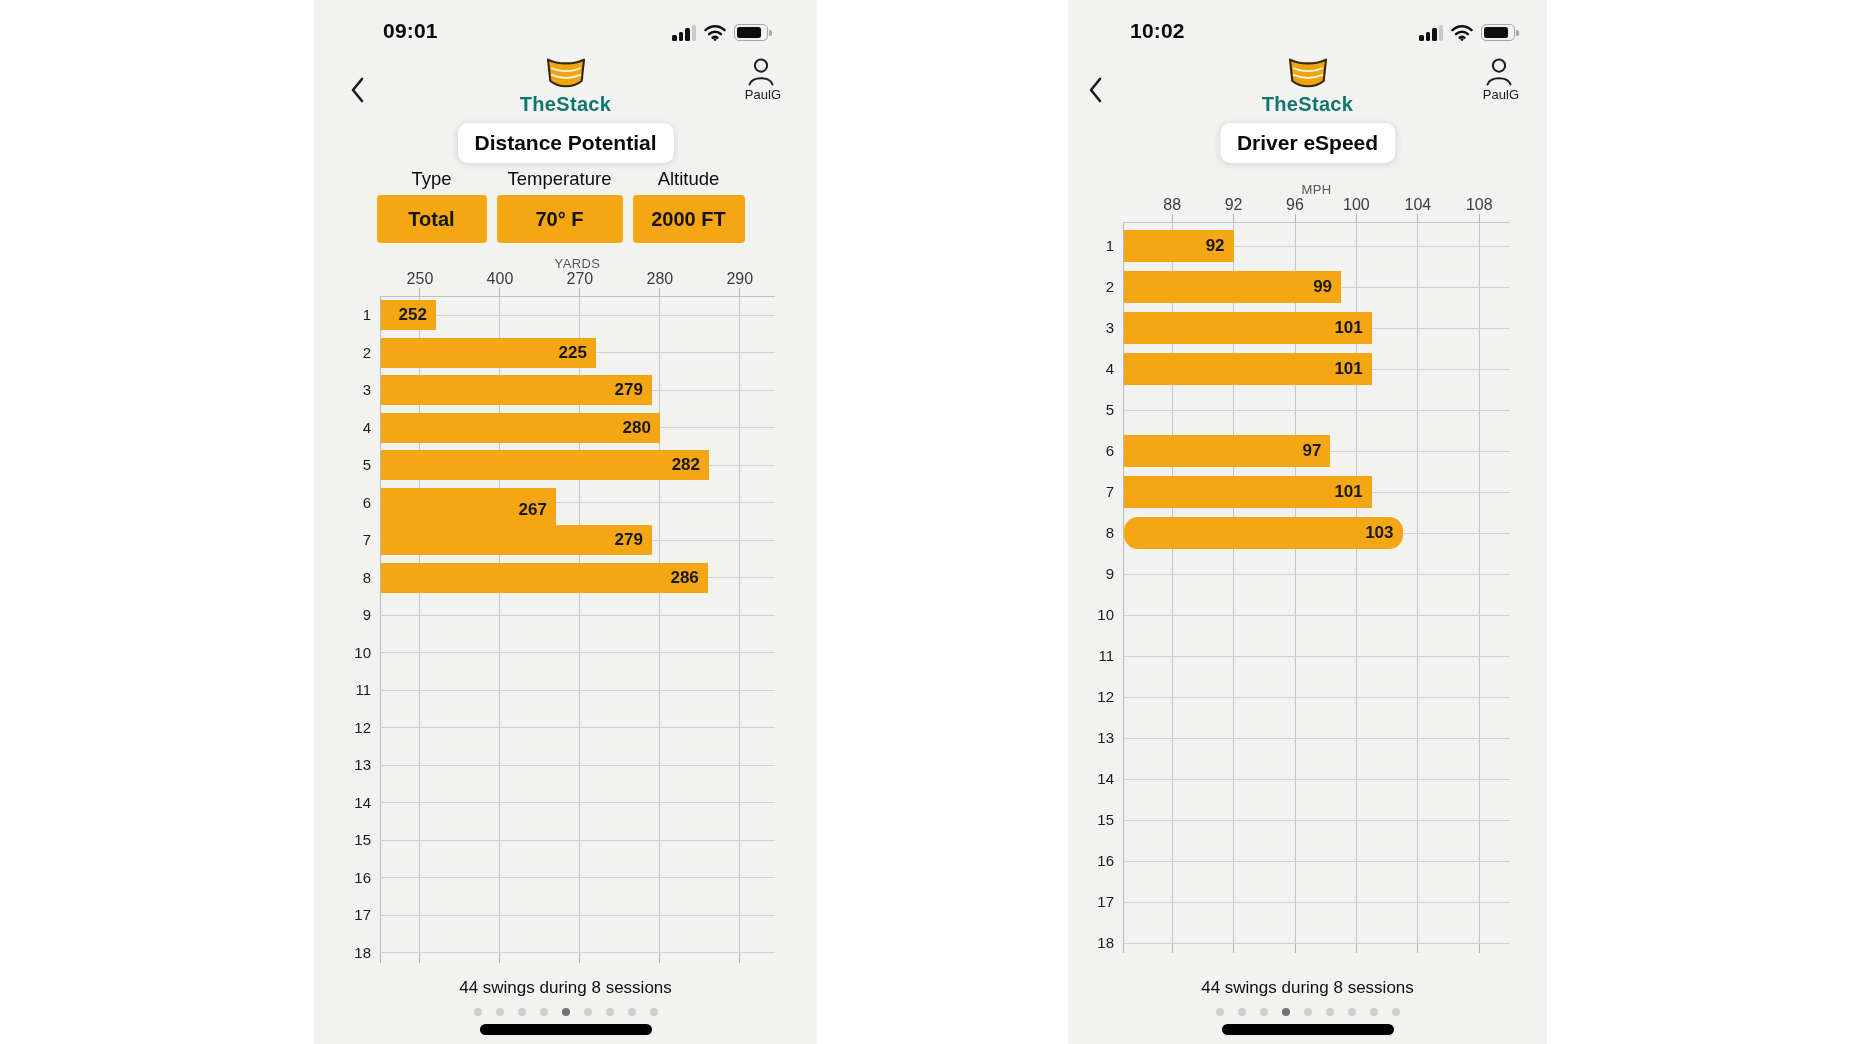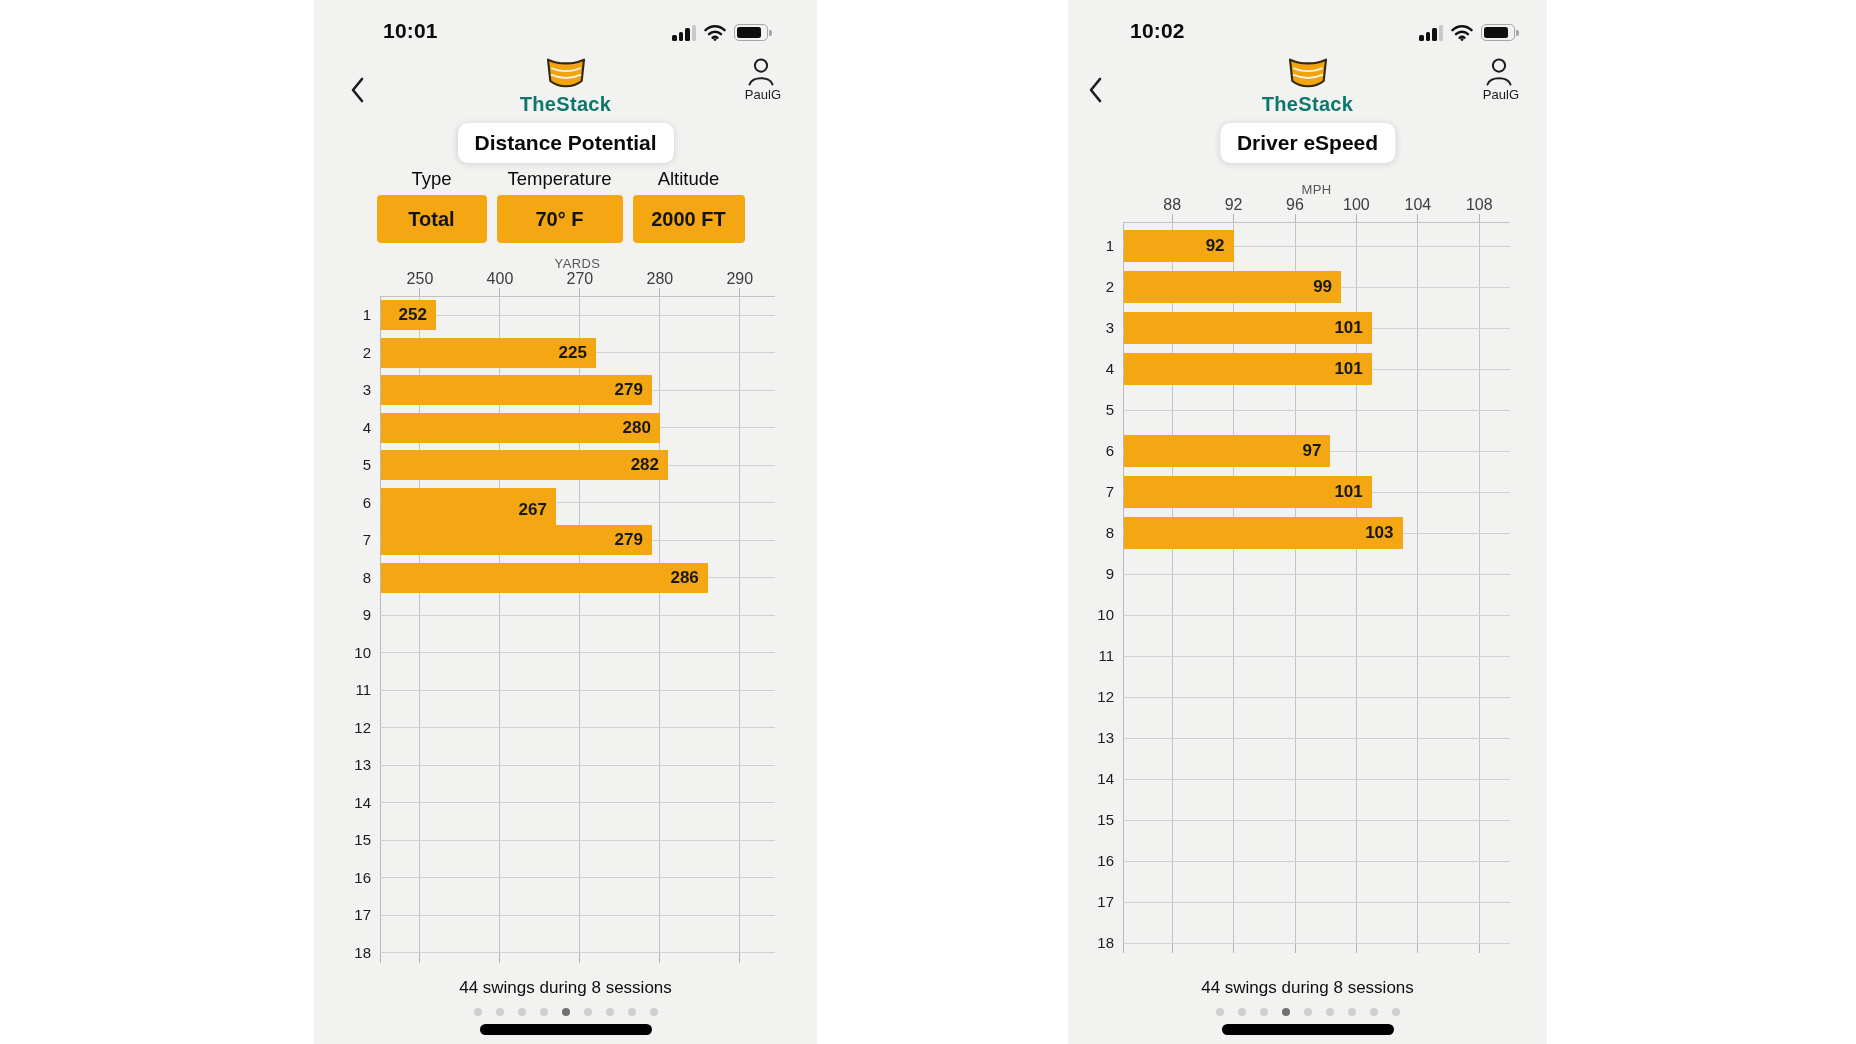--- a/index.html
+++ b/index.html
@@ -66,21 +66,21 @@
   .pager .dot{width:8px;height:8px;border-radius:50%;background:#cfcfd1;cursor:pointer;}
   .pager .dot.active{background:#6f6f76;}
   .homebar{position:absolute;top:1024px;left:50%;transform:translateX(-50%);width:172px;height:11px;border-radius:6px;background:#000;cursor:pointer;}
   svg{display:block;}
 </style>
 </head>
 <body style="--accent: #f4a712;">
 
 <section class="phone" id="phoneL" style="left:314px;width:503px;">
   <div class="statusbar">
-    <span class="time" style="left:69px;">10:01</span>
+    <span class="time" style="left:69px;">09:01</span>
     <div class="sysicons" style="right:49px;">
       <span class="signal">
           <i></i>
           <i></i>
           <i></i>
           <i></i>
         </span>
       <span>
         <svg width="22" height="17" viewBox="0 0 22 17">
           <path d="M1.5 6.2 A 13.5 13.5 0 0 1 20.5 6.2" stroke="#101010" stroke-width="2.4" fill="none" stroke-linecap="round"></path>
@@ -185,21 +185,21 @@
         <div class="bar" style="left: 1px; top: 79px; width: 270.862px; height: 30px;">
           <span class="val">279</span>
         </div>
         <div class="hline" style="top: 131px;"></div>
         <div class="rowlab" style="left: -37px; top: 122.5px;">4</div>
         <div class="bar" style="left: 1px; top: 116.5px; width: 278.858px; height: 30px;">
           <span class="val">280</span>
         </div>
         <div class="hline" style="top: 168.5px;"></div>
         <div class="rowlab" style="left: -37px; top: 160px;">5</div>
-        <div class="bar" style="left: 1px; top: 154px; width: 287px; height: 30px;">
+        <div class="bar" style="left: 1px; top: 154px; width: 328px; height: 30px;">
           <span class="val">282</span>
         </div>
         <div class="hline" style="top: 206px;"></div>
         <div class="rowlab" style="left: -37px; top: 197.5px;">6</div>
         <div class="bar" style="left: 1px; top: 191.5px; width: 174.911px; height: 44px;">
           <span class="val">267</span>
         </div>
         <div class="hline" style="top: 243.5px;"></div>
         <div class="rowlab" style="left: -37px; top: 235px;">7</div>
         <div class="bar" style="left: 1px; top: 229px; width: 270.862px; height: 30px;">
@@ -363,21 +363,21 @@
         <div class="bar" style="left: 1px; top: 213px; width: 186.357px; height: 32px; padding-left: 20px;">
           <span class="val">97</span>
         </div>
         <div class="hline" style="top: 269.5px;"></div>
         <div class="rowlab" style="left: -37px; top: 261px;">7</div>
         <div class="bar" style="left: 1px; top: 254px; width: 247.786px; height: 32px;">
           <span class="val">101</span>
         </div>
         <div class="hline" style="top: 310.5px;"></div>
         <div class="rowlab" style="left: -37px; top: 302px;">8</div>
-        <div class="bar" style="left: 1px; top: 295px; width: 278.5px; height: 32px;">
+        <div class="bar" style="left: 1px; top: 295px; width: 278.5px; height: 32px; border-radius: 14px;">
           <span class="val">103</span>
         </div>
         <div class="hline" style="top: 351.5px;"></div>
         <div class="rowlab" style="left: -37px; top: 343px;">9</div>
         <div class="hline" style="top: 392.5px;"></div>
         <div class="rowlab" style="left: -37px; top: 384px;">10</div>
         <div class="hline" style="top: 433.5px;"></div>
         <div class="rowlab" style="left: -37px; top: 425px;">11</div>
         <div class="hline" style="top: 474.5px;"></div>
         <div class="rowlab" style="left: -37px; top: 466px;">12</div>

